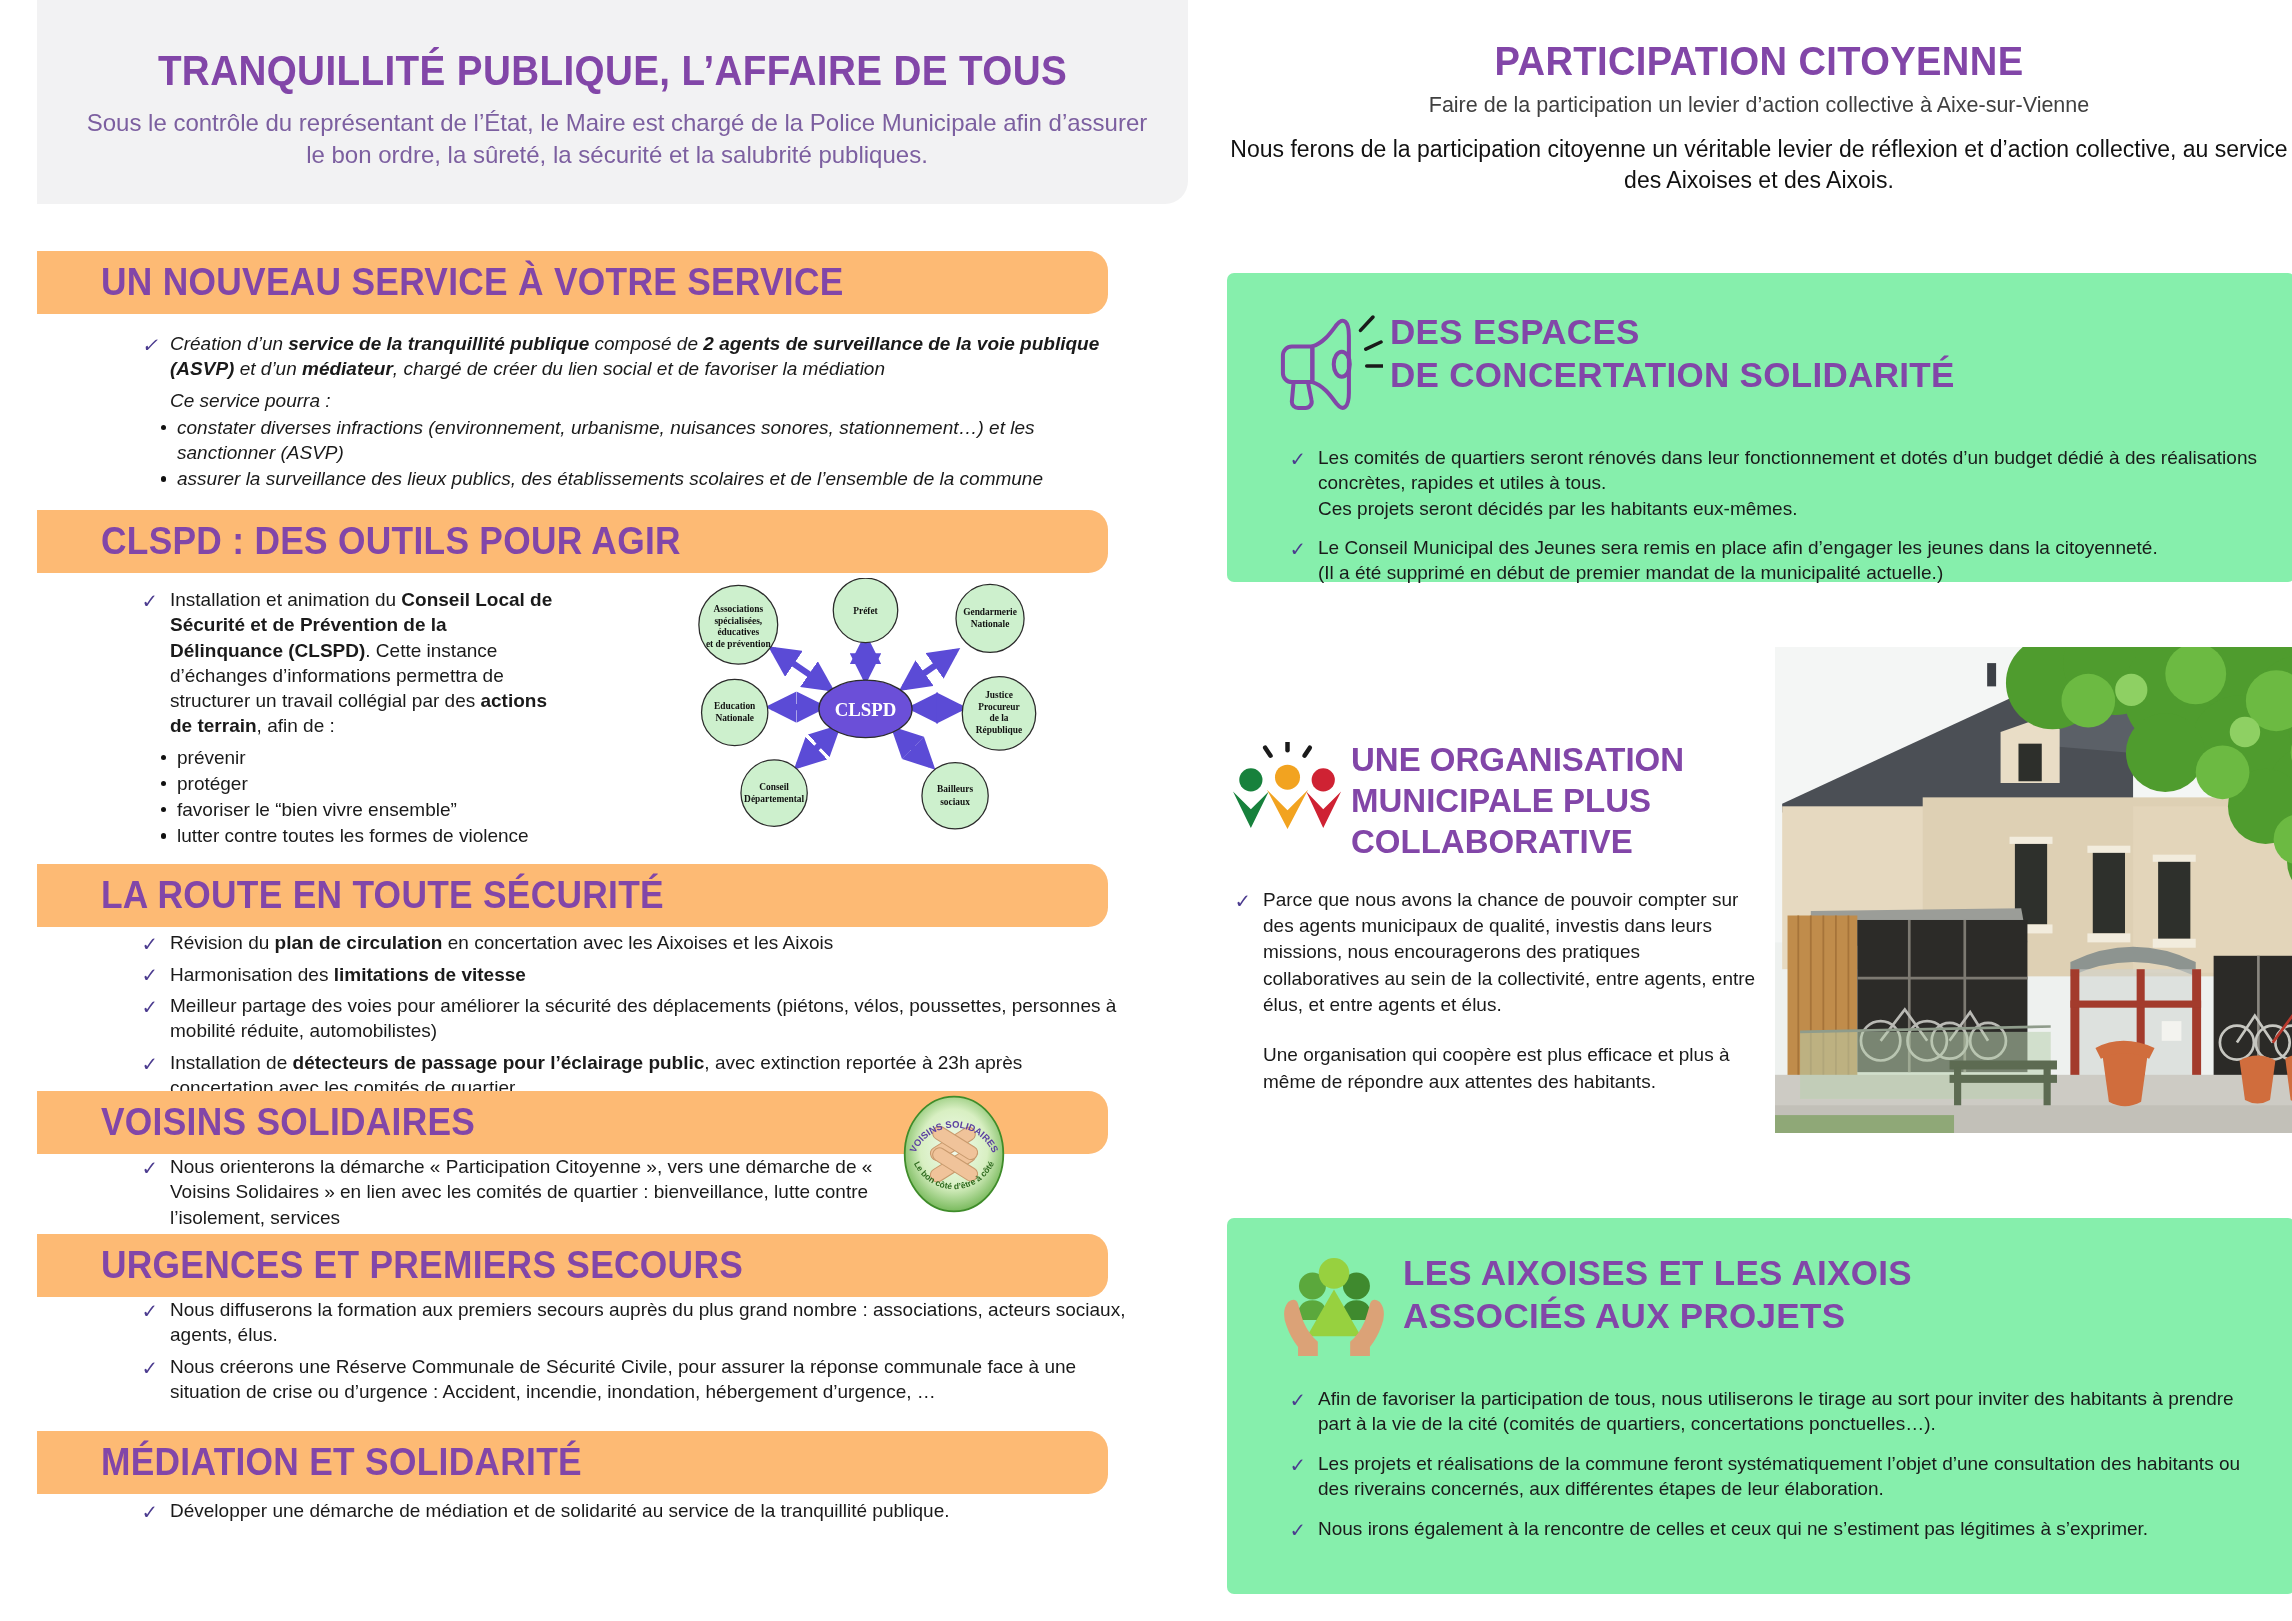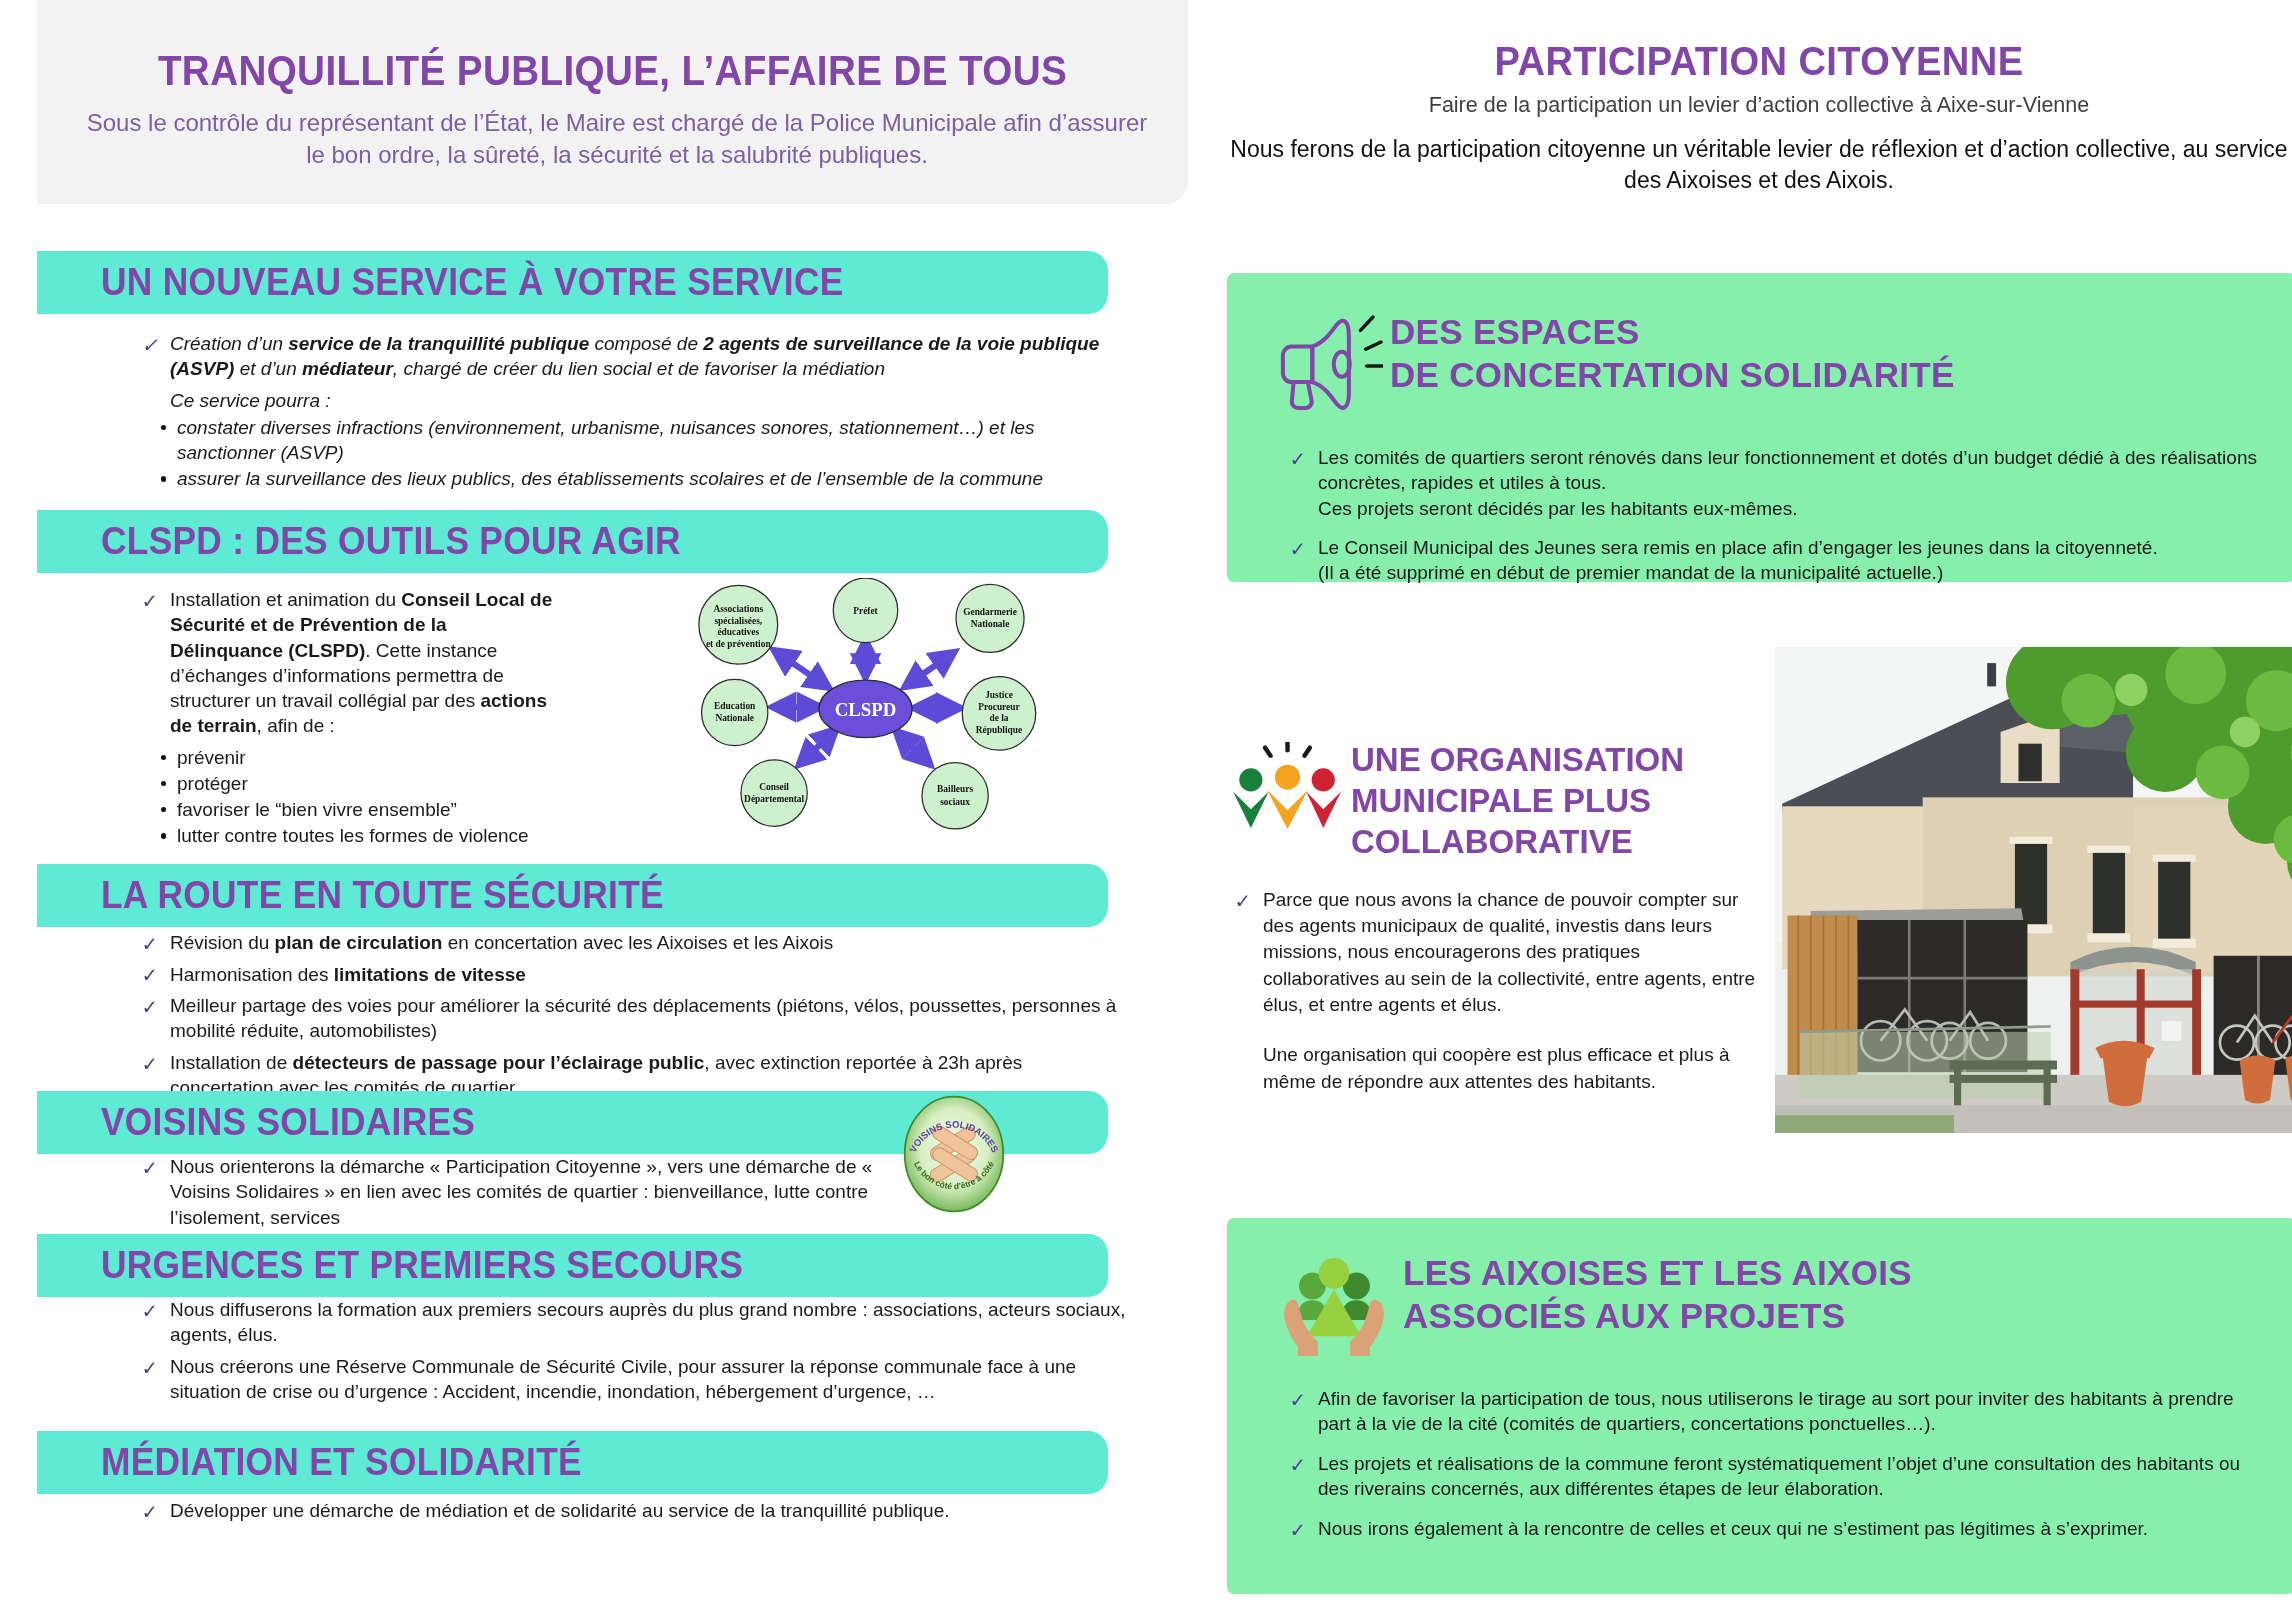--- a/index.html
+++ b/index.html
@@ -27,21 +27,21 @@
     color: #8246a8; transform: scaleX(.92); transform-origin: center;
   }
   .hero-sub {
     position: absolute; left: 47px; top: 107px; width: 1066px;
     text-align: center; font-size: 24px; line-height: 1.34;
     color: #7c5fa0;
   }
 
   .section-band {
     position: absolute; left: 0; width: 1071px; height: 63px;
-    background: #5eead4;
+    background: #fdba74;
     border-top-right-radius: 19.7px; border-bottom-right-radius: 19.7px;
   }
   .section-band .band-title {
     position: absolute; left: 64px; top: 50%; transform: translateY(-52%) scaleX(.93);
     transform-origin: left center;
     font-family: "Liberation Sans Narrow", "Liberation Sans", sans-serif;
     font-weight: 700; font-size: 38px; color: #8246a8; white-space: nowrap;
     letter-spacing: 0.3px;
   }
 

